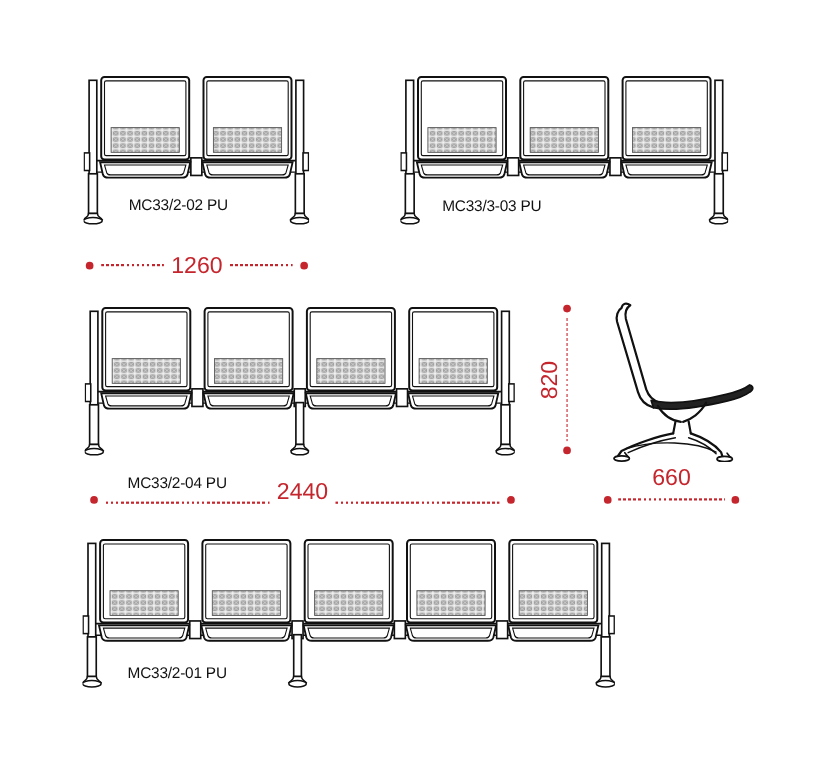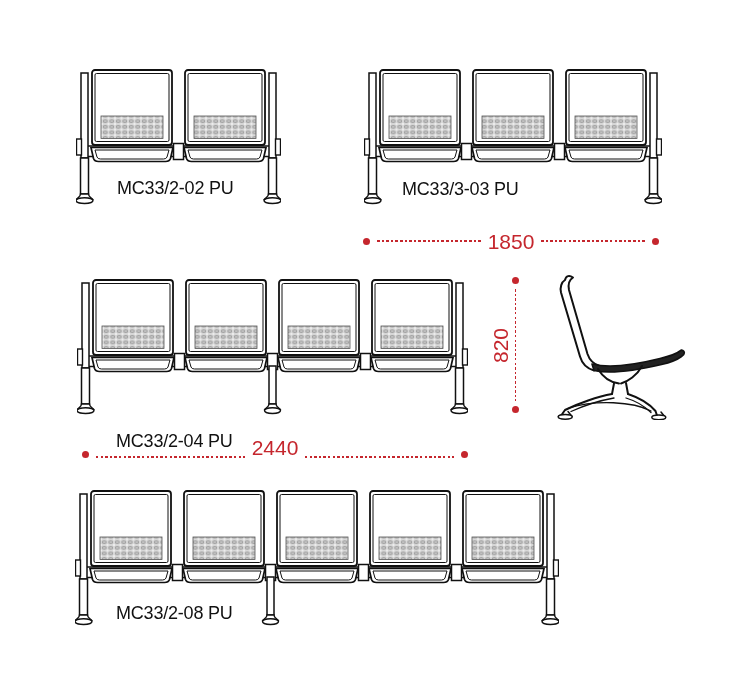--- a/index.html
+++ b/index.html
@@ -2,21 +2,21 @@
 <html style="--red: #c5262d; --line: #111111;"><head>
 <meta charset="utf-8">
 <style>
   :root { --red:#c5262d; --line:#111111; }
   html,body{margin:0;padding:0;background:#ffffff;}
   body{width:750px;height:693px;position:relative;overflow:hidden;
        font-family:"Liberation Sans", sans-serif;}
   .canvas{position:absolute;inset:0;}
   .bench{position:absolute;}
   .bench svg{display:block;}
-  .bench-label{position:absolute;font-size:18px;color:#111;letter-spacing:-0.2px;
+  .bench-label{position:absolute;font-size:14px;color:#111;letter-spacing:-0.2px;
                white-space:nowrap;line-height:1;}
   .hdim{position:absolute;display:flex;align-items:center;height:20px;gap:7px;}
   .dot{width:7px;height:7px;border-radius:50%;background:var(--red);flex:none;}
   .dash{flex:1;height:1.7px;
         background-image:repeating-linear-gradient(to right,
           var(--red) 0px, var(--red) 2.5px, transparent 2.5px, transparent 4.6px);}
   .dim-text{color:var(--red);font-size:21px;line-height:1;white-space:nowrap;}
   .dim-660{position:absolute;display:flex;flex-direction:column;}
   .dim-660 .dim-text{text-align:center;margin-bottom:4px;}
   .line-row{display:flex;align-items:center;height:10px;gap:6px;}
@@ -65,20 +65,27 @@
         <rect x="199.5" y="71" width="5" height="16" rx="0" fill="#fff" stroke="#111111" stroke-width="1.4"></rect>
         <rect x="4.5" y="90" width="8" height="36" rx="0" fill="#fff" stroke="#111111" stroke-width="1.5"></rect>
         <path d="M4.5,126 C4.5,129 1.5,130 0.5,131.3 L16.5,131.3 C15.5,130 12.5,129 12.5,126 Z" fill="#fff" stroke="#111111" stroke-width="1.4"></path>
         <ellipse cx="8.5" cy="132.6" rx="8.5" ry="2.9" fill="#fff" stroke="#111111" stroke-width="1.4"></ellipse>
         <rect x="192.5" y="90" width="8" height="36" rx="0" fill="#fff" stroke="#111111" stroke-width="1.5"></rect>
         <path d="M192.5,126 C192.5,129 189.5,130 188.5,131.3 L204.5,131.3 C203.5,130 200.5,129 200.5,126 Z" fill="#fff" stroke="#111111" stroke-width="1.4"></path>
         <ellipse cx="196.5" cy="132.6" rx="8.5" ry="2.9" fill="#fff" stroke="#111111" stroke-width="1.4"></ellipse>
       </svg>
     </div>
   <div class="bench-label" style="left:117px;top:179px;">MC33/2-02 PU</div>
+  <div class="hdim" style="left:78px;top:231px;width:202px;">
+    <span class="dot"></span>
+    <span class="dash"></span>
+    <span class="dim-text">1260</span>
+    <span class="dash"></span>
+    <span class="dot"></span>
+  </div>
 
   <div class="bench" style="left:364px;top:68px;">
       <svg width="298" height="140" viewBox="0 0 298 140">
         <line x1="3" y1="78" x2="295" y2="78" stroke="#111111" stroke-width="1.6"></line>
         <line x1="10" y1="88.5" x2="288" y2="88.5" stroke="#111111" stroke-width="1.3"></line>
         <rect x="97.5" y="75.5" width="10" height="16" rx="0" fill="#fff" stroke="#111111" stroke-width="1.5"></rect>
         <rect x="190.5" y="75.5" width="10" height="16" rx="0" fill="#fff" stroke="#111111" stroke-width="1.5"></rect>
         <rect x="16" y="2" width="80" height="75" rx="3" fill="#fff" stroke="#111111" stroke-width="1.8"></rect>
         <rect x="19" y="5.5" width="74" height="68" rx="1.5" fill="none" stroke="#111111" stroke-width="1"></rect>
         <rect x="25" y="48" width="62" height="22.5" fill="url(#mesh)" stroke="#555" stroke-width="0.8"></rect>
@@ -100,27 +107,20 @@
         <rect x="292.5" y="71" width="5" height="16" rx="0" fill="#fff" stroke="#111111" stroke-width="1.4"></rect>
         <rect x="4.5" y="90" width="8" height="36" rx="0" fill="#fff" stroke="#111111" stroke-width="1.5"></rect>
         <path d="M4.5,126 C4.5,129 1.5,130 0.5,131.3 L16.5,131.3 C15.5,130 12.5,129 12.5,126 Z" fill="#fff" stroke="#111111" stroke-width="1.4"></path>
         <ellipse cx="8.5" cy="132.6" rx="8.5" ry="2.9" fill="#fff" stroke="#111111" stroke-width="1.4"></ellipse>
         <rect x="285.5" y="90" width="8" height="36" rx="0" fill="#fff" stroke="#111111" stroke-width="1.5"></rect>
         <path d="M285.5,126 C285.5,129 282.5,130 281.5,131.3 L297.5,131.3 C296.5,130 293.5,129 293.5,126 Z" fill="#fff" stroke="#111111" stroke-width="1.4"></path>
         <ellipse cx="289.5" cy="132.6" rx="8.5" ry="2.9" fill="#fff" stroke="#111111" stroke-width="1.4"></ellipse>
       </svg>
     </div>
   <div class="bench-label" style="left:402px;top:180px;">MC33/3-03 PU</div>
-  <div class="hdim" style="left:363px;top:231px;width:296px;">
-    <span class="dot"></span>
-    <span class="dash"></span>
-    <span class="dim-text">1850</span>
-    <span class="dash"></span>
-    <span class="dot"></span>
-  </div>
 
   <div class="bench" style="left:77px;top:278px;">
       <svg width="391" height="140" viewBox="0 0 391 140">
         <line x1="3" y1="78" x2="388" y2="78" stroke="#111111" stroke-width="1.6"></line>
         <line x1="10" y1="88.5" x2="381" y2="88.5" stroke="#111111" stroke-width="1.3"></line>
         <rect x="97.5" y="75.5" width="10" height="16" rx="0" fill="#fff" stroke="#111111" stroke-width="1.5"></rect>
         <rect x="190.5" y="75.5" width="10" height="16" rx="0" fill="#fff" stroke="#111111" stroke-width="1.5"></rect>
         <rect x="283.5" y="75.5" width="10" height="16" rx="0" fill="#fff" stroke="#111111" stroke-width="1.5"></rect>
         <rect x="192" y="88" width="7" height="38" rx="0" fill="#fff" stroke="#111111" stroke-width="1.5"></rect>
         <path d="M192,126 C192,129 189,130 188,131.3 L203,131.3 C202,130 199,129 199,126 Z" fill="#fff" stroke="#111111" stroke-width="1.4"></path>
@@ -191,20 +191,28 @@
         <path d="M21,138 C48,129.5 85,131.5 103,141" stroke-width="1.3"></path>
 
         <path d="M13.5,145 L10.5,146.5 L24,146.5 L20,141.5" stroke-width="1.5"></path>
         <ellipse cx="17.2" cy="146.8" rx="7" ry="2.4" fill="#ffffff" stroke-width="1.5"></ellipse>
         <path d="M109,145.5 L105.5,147 L117,147 L113,142" stroke-width="1.5"></path>
         <ellipse cx="110.8" cy="147.3" rx="7" ry="2.4" fill="#ffffff" stroke-width="1.5"></ellipse>
       </g>
     </svg>
   </div>
 
+  <div class="dim-660" style="left:549px;top:424px;width:123px;">
+    <span class="dim-text">660</span>
+    <span class="line-row">
+      <span class="dot"></span>
+      <span class="dash"></span>
+      <span class="dot"></span>
+    </span>
+  </div>
 
   <div class="bench" style="left:75px;top:489px;">
       <svg width="484" height="140" viewBox="0 0 484 140">
         <line x1="3" y1="78" x2="481" y2="78" stroke="#111111" stroke-width="1.6"></line>
         <line x1="10" y1="88.5" x2="474" y2="88.5" stroke="#111111" stroke-width="1.3"></line>
         <rect x="97.5" y="75.5" width="10" height="16" rx="0" fill="#fff" stroke="#111111" stroke-width="1.5"></rect>
         <rect x="190.5" y="75.5" width="10" height="16" rx="0" fill="#fff" stroke="#111111" stroke-width="1.5"></rect>
         <rect x="283.5" y="75.5" width="10" height="16" rx="0" fill="#fff" stroke="#111111" stroke-width="1.5"></rect>
         <rect x="376.5" y="75.5" width="10" height="16" rx="0" fill="#fff" stroke="#111111" stroke-width="1.5"></rect>
         <rect x="192" y="88" width="7" height="38" rx="0" fill="#fff" stroke="#111111" stroke-width="1.5"></rect>
@@ -240,15 +248,15 @@
         <rect x="0.5" y="71" width="5" height="16" rx="0" fill="#fff" stroke="#111111" stroke-width="1.4"></rect>
         <rect x="478.5" y="71" width="5" height="16" rx="0" fill="#fff" stroke="#111111" stroke-width="1.4"></rect>
         <rect x="4.5" y="90" width="8" height="36" rx="0" fill="#fff" stroke="#111111" stroke-width="1.5"></rect>
         <path d="M4.5,126 C4.5,129 1.5,130 0.5,131.3 L16.5,131.3 C15.5,130 12.5,129 12.5,126 Z" fill="#fff" stroke="#111111" stroke-width="1.4"></path>
         <ellipse cx="8.5" cy="132.6" rx="8.5" ry="2.9" fill="#fff" stroke="#111111" stroke-width="1.4"></ellipse>
         <rect x="471.5" y="90" width="8" height="36" rx="0" fill="#fff" stroke="#111111" stroke-width="1.5"></rect>
         <path d="M471.5,126 C471.5,129 468.5,130 467.5,131.3 L483.5,131.3 C482.5,130 479.5,129 479.5,126 Z" fill="#fff" stroke="#111111" stroke-width="1.4"></path>
         <ellipse cx="475.5" cy="132.6" rx="8.5" ry="2.9" fill="#fff" stroke="#111111" stroke-width="1.4"></ellipse>
       </svg>
     </div>
-  <div class="bench-label" style="left:116px;top:604px;">MC33/2-08 PU</div>
+  <div class="bench-label" style="left:116px;top:604px;">MC33/2-01 PU</div>
 
 </div>
 
 </body></html>

